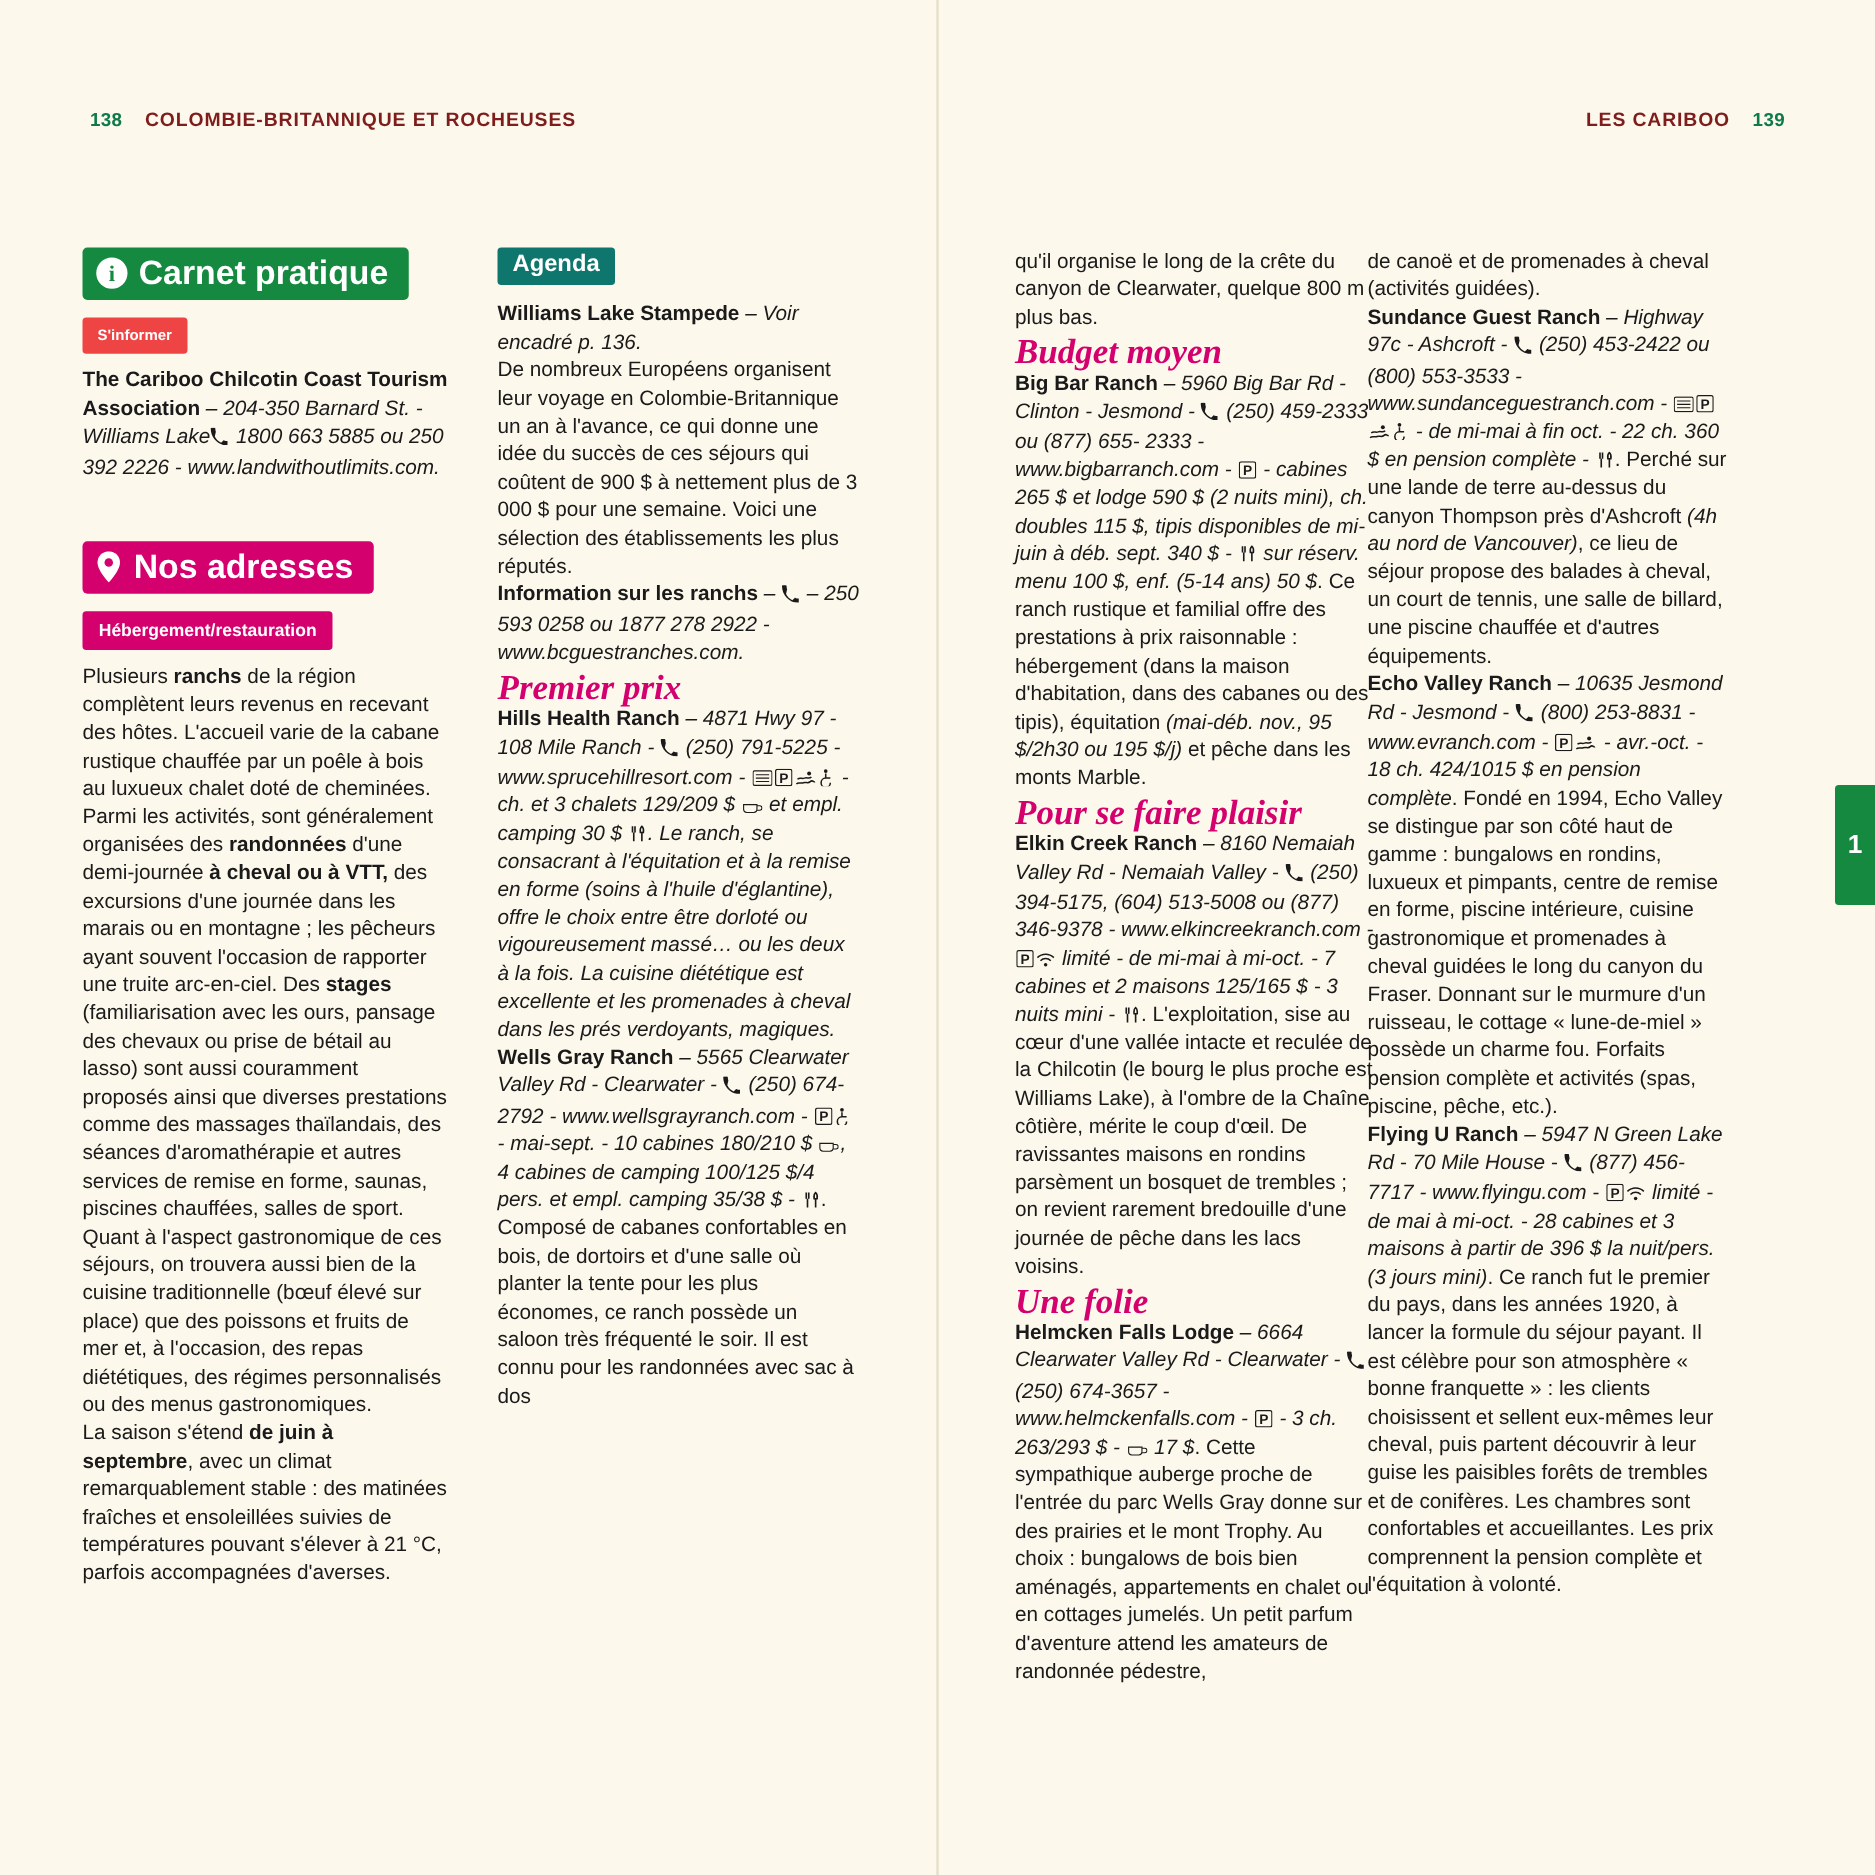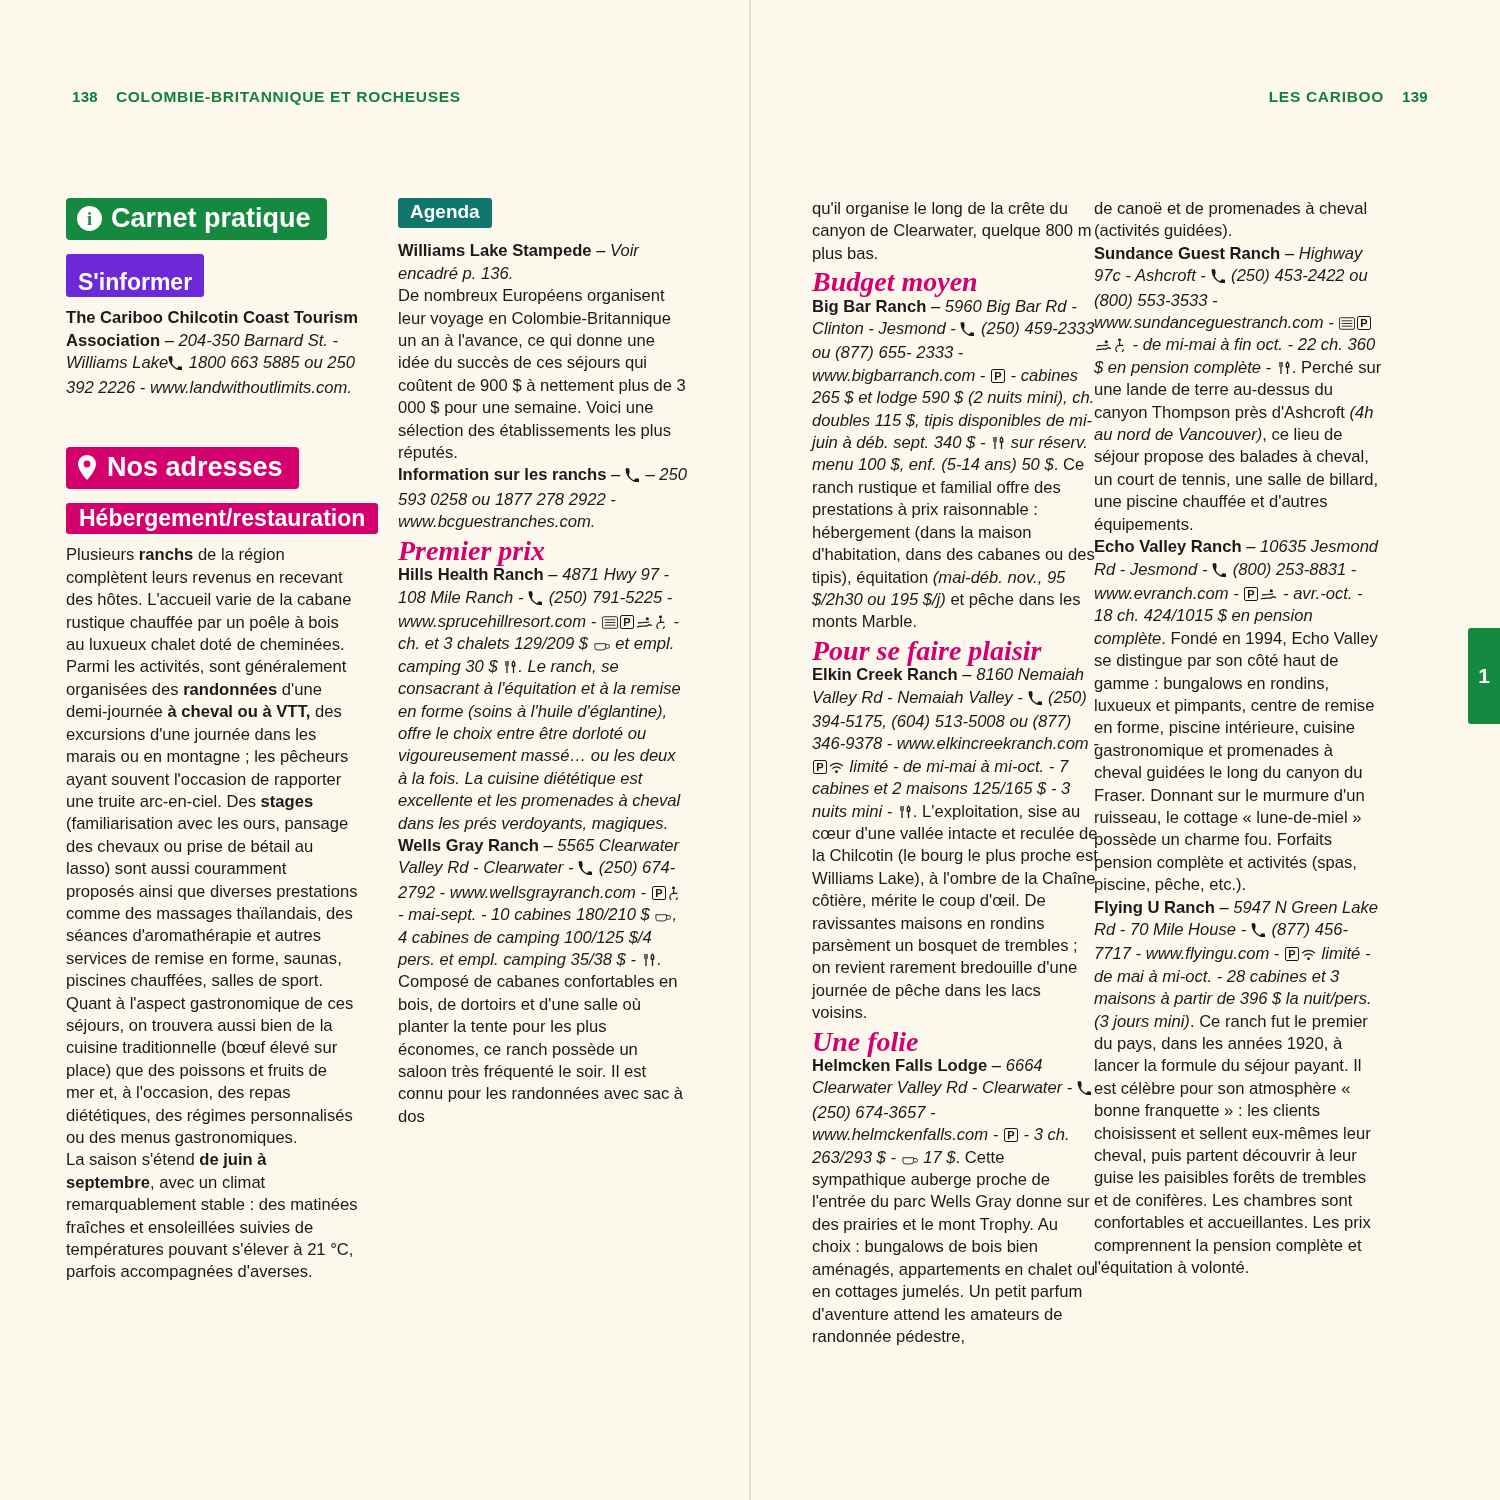--- a/index.html
+++ b/index.html
@@ -50,21 +50,21 @@
   }
   .folio {
     font-size: 15px;
     font-weight: bold;
     color: #0d7a4a;
     letter-spacing: .3px;
   }
   .runhead {
     font-size: 15.5px;
     font-weight: bold;
-    color: #15803d;
+    color: #7f1d1d;
     letter-spacing: .7px;
   }
   
   .thumb-tab {
     position: absolute;
     right: 0;
     top: 628px;
     width: 32px;
     height: 96px;
     background: #15893f;
@@ -124,31 +124,31 @@
     display: inline-block;
     width: 21px;
     height: 25px;
     position: relative;
   }
   .pin-icon svg { display: block; }
 
   
   .subbanner {
     display: inline-block;
-    background: #6d28d9;
+    background: #ef4444;
     color: #fff;
-    font-size: 23px;
-    font-weight: bold;
-    padding: 17px 12px 4px;
+    font-size: 12px;
+    font-weight: bold;
+    padding: 3px 12px 4px;
     border-radius: 3px;
     margin-bottom: 10px;
   }
   .subbanner.pink {
     background: #d4006e;
-    font-size: 23px;
+    font-size: 14px;
     padding: 4px 13px 5px;
   }
   .agenda-banner {
     display: inline-block;
     background: #0f766e;
     color: #fff;
     font-size: 19px;
     font-weight: bold;
     padding: 3px 12px 5px;
     border-radius: 3px;

